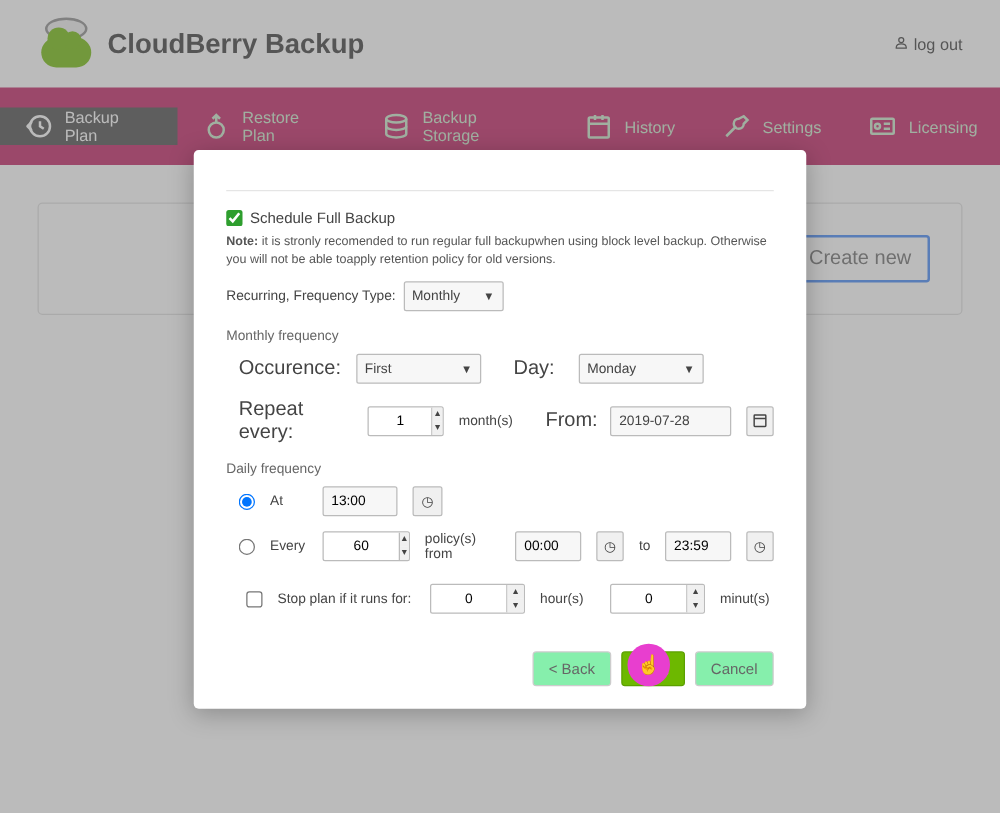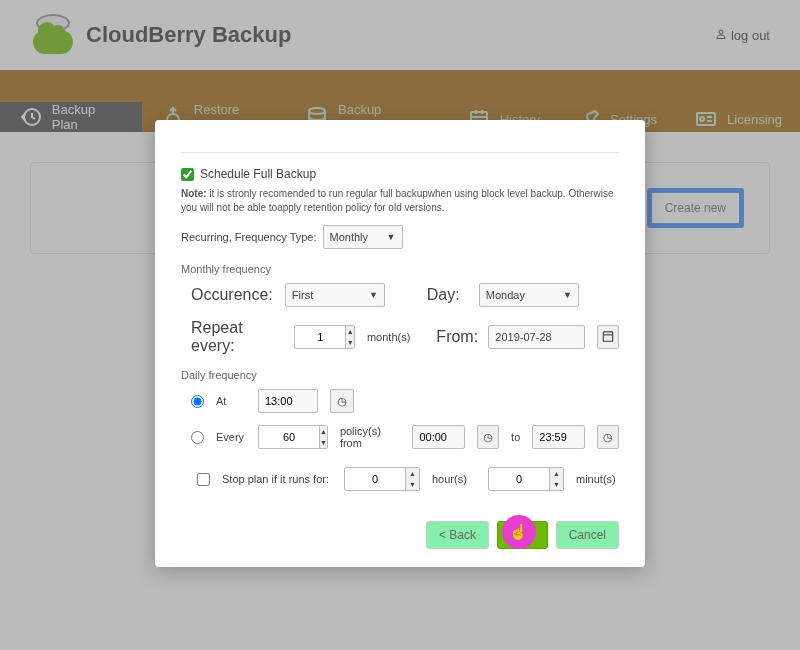--- a/index.html
+++ b/index.html
@@ -6,27 +6,27 @@
 body { font-family: Arial, Helvetica, sans-serif; font-size: 13px; color: #333; background: #fff; width: 800px; height: 650px; overflow: hidden; position: relative; }
 .header { display: flex; align-items: center; justify-content: space-between; padding: 12px 30px; }
 .brand { display: flex; align-items: center; gap: 10px; }
 .logo { width: 46px; height: 46px; position: relative; }
 .logo-disc { width: 34px; height: 18px; border: 2px solid #888; border-radius: 50%; position: absolute; top: 2px; left: 6px; background: #eee; }
 .logo-cloud { width: 40px; height: 24px; background: #6db800; border-radius: 14px; position: absolute; bottom: 4px; left: 3px; }
 .logo-cloud::before { content:""; position:absolute; width:18px; height:18px; background:#6db800; border-radius:50%; top:-8px; left:5px;}
 .logo-cloud::after { content:""; position:absolute; width:14px; height:14px; background:#6db800; border-radius:50%; top:-5px; left:18px;}
 .brand-title { font-size: 22px; font-weight: bold; color: #333; }
 .logout { font-size: 13px; color: #333; cursor: pointer; display:flex; align-items:center; gap:4px;}
-.nav { background: #a16207; display: flex; height: 62px; align-items: flex-end; }
+.nav { background: #be185d; display: flex; height: 62px; align-items: center; }
 .nav-item { display: flex; align-items: center; gap: 8px; padding: 0 18px; color: #c9e8c9; font-size: 13px; cursor: pointer; }
 .nav-item.active { background: #444; color: #fff; }
 .nav-icon { width: 26px; height: 26px; display:flex; align-items:center; justify-content:center; }
 .content-bg { padding: 30px; }
 .card { border: 1px solid #ddd; border-radius: 4px; padding: 25px; display:flex; justify-content:flex-end; }
-.create-btn { font-size: 12px; color: #666; background: #fff; border: 5px solid #3b82f6; border-radius: 3px; padding: 8px 13px; cursor:pointer; }
+.create-btn { font-size: 16px; color: #666; background: #fff; border: 2px solid #3b82f6; border-radius: 3px; padding: 8px 13px; cursor:pointer; }
 
 .overlay { position: absolute; inset: 0; background: rgba(120,120,120,0.5); display: flex; align-items: flex-start; justify-content: center; padding-top: 120px; }
 .modal { background: #fff; width: 490px; border-radius: 4px; box-shadow: 0 4px 20px rgba(0,0,0,0.25); padding: 22px 26px 18px 26px; font-size: 12px; color:#444;}
 .modal h2 { font-size: 15px; font-weight: bold; color: #333; margin-bottom: 14px; }
 .hr { border: none; border-top: 1px solid #e5e5e5; margin: 10px 0 14px 0; }
 .row { display: flex; align-items: center; gap: 6px; margin-bottom: 6px; flex-wrap: wrap;}
 .check { width: 13px; height: 13px; accent-color:#2e9e2e;}
 .chk-label { font-size: 12px; }
 .note { font-size: 10px; color: #555; line-height: 1.4; margin: 6px 0 10px 0; }
 .note b { font-weight: bold; }
@@ -160,21 +160,21 @@
     </div>
 
     <div class="section-title">Monthly frequency</div>
 
     <div class="grid-row">
       <span class="lbl2">Occurence:</span>
       <div class="select" style="width:100px">
         <span>First</span>
         <span class="caret">▼</span>
       </div>
-      <span class="lbl2" style="min-width:40px; margin-left:30px">Day:</span>
+      <span class="lbl2" style="min-width:40px; margin-left:14px">Day:</span>
       <div class="select" style="width:100px">
         <span>Monday</span>
         <span class="caret">▼</span>
       </div>
     </div>
 
     <div class="grid-row">
       <span class="lbl2">Repeat every:</span>
       <div class="spinner">
         <input value="1" style="">

